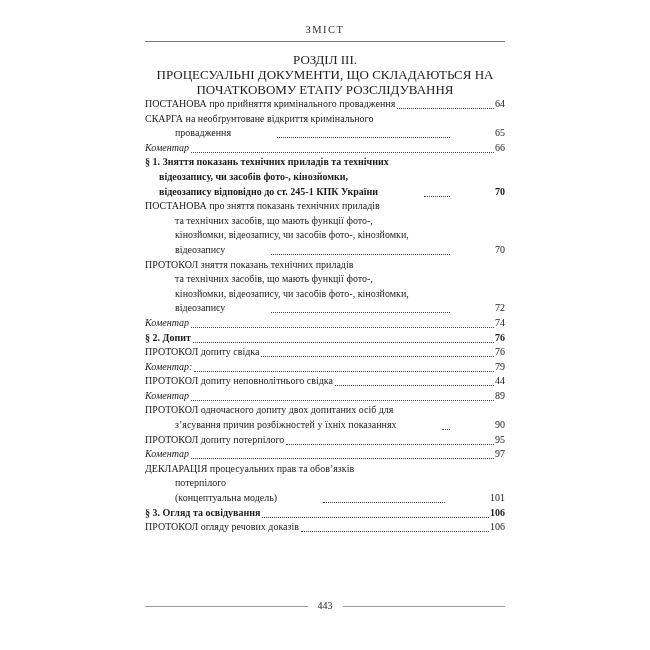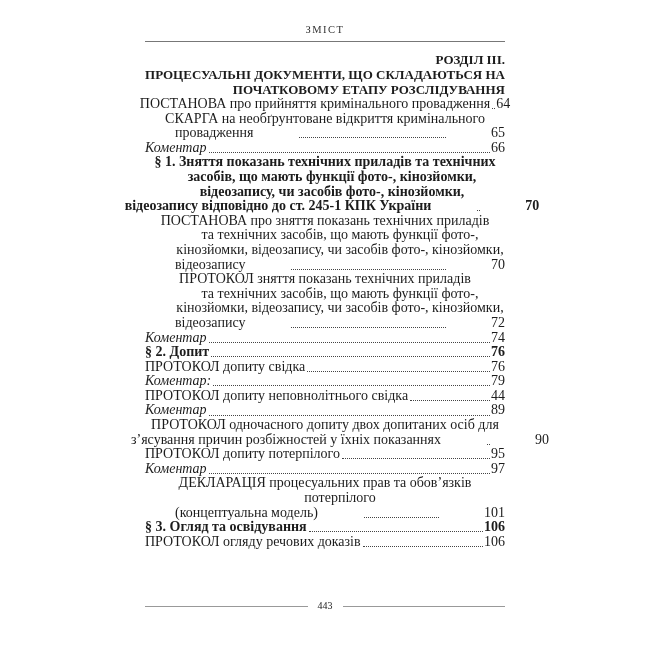--- a/index.html
+++ b/index.html
@@ -27,31 +27,30 @@
     color: #333333;
     white-space: nowrap;
   }
   .head-rule {
     border: 0;
     border-top: 1px solid #777777;
     margin: 5px 0 0 0;
   }
   .section-title {
     margin-top: 10px;
-    text-align: right;
-    font-weight: bold;
+    text-align: center;
+    font-weight: normal;
     font-size: 13px;
     line-height: 15px;
   }
   .title-line { white-space: nowrap; }
   .row {
     display: flex;
-    font-size: 14px;
+    font-size: 10px;
     line-height: 14.6px;
-    justify-content: center;
   }
   .row .t { white-space: pre; }
   .row.i1 { padding-left: 30px; gap: 44px; }
   .row.b  { font-weight: bold; }
   .row.b.i1 { padding-left: 14px; }
   .row.it .t { font-style: italic; }
   .dots {
     flex: 1 1 auto;
     min-width: 6px;
     position: relative;
@@ -109,23 +108,20 @@
         </div>
         <div class="row it">
           <span class="t">Коментар</span>
           <span class="dots"></span>
           <span class="pg">66</span>
         </div>
         <div class="row b">
           <span class="t">§ 1. Зняття показань технічних приладів та технічних</span>
         </div>
         <div class="row i1 b">
-          <span class="t">засобів, що мають функції фото-, кінозйомки,</span>
-        </div>
-        <div class="row i1 b">
           <span class="t">відеозапису, чи засобів фото-, кінозйомки,</span>
         </div>
         <div class="row i1 b">
           <span class="t">відеозапису відповідно до ст. 245-1 КПК України</span>
           <span class="dots"></span>
           <span class="pg">70</span>
         </div>
         <div class="row">
           <span class="t">ПОСТАНОВА про зняття показань технічних приладів</span>
         </div>

